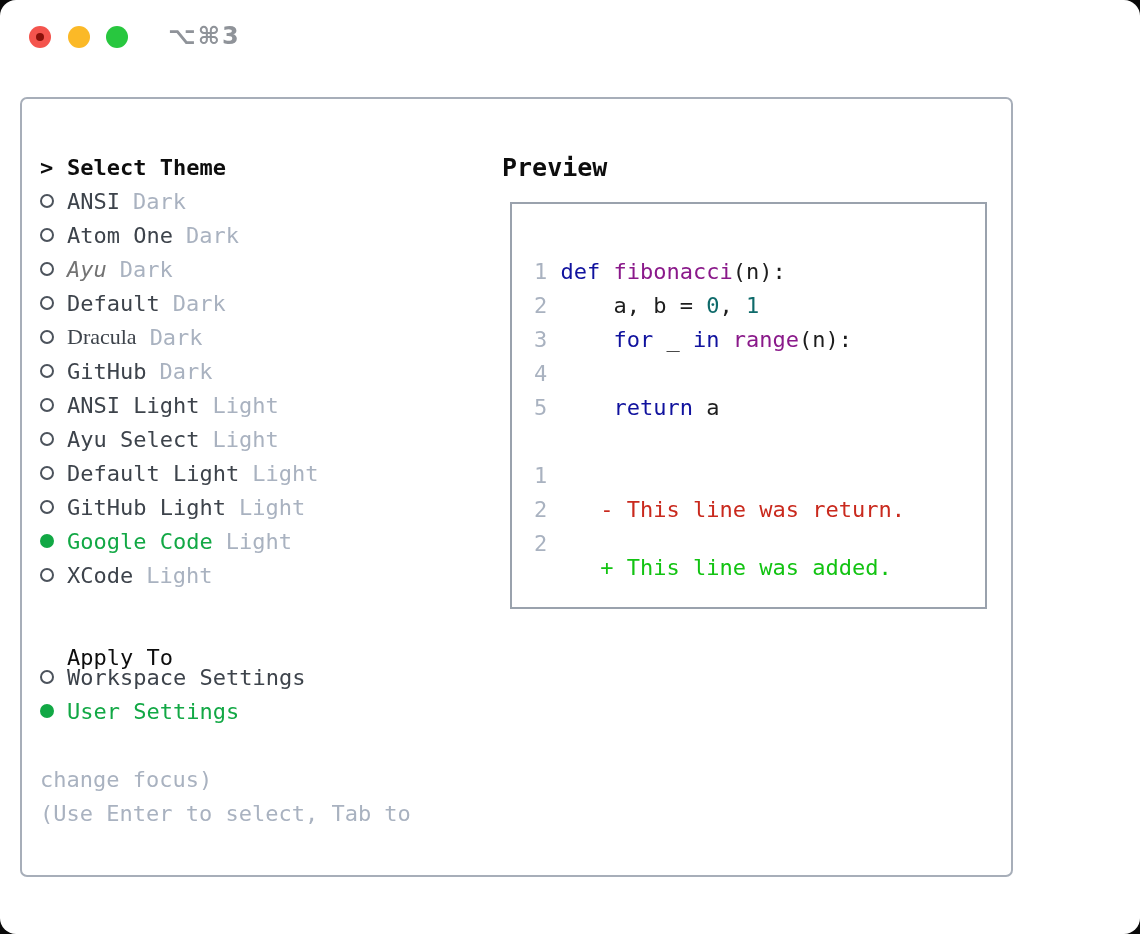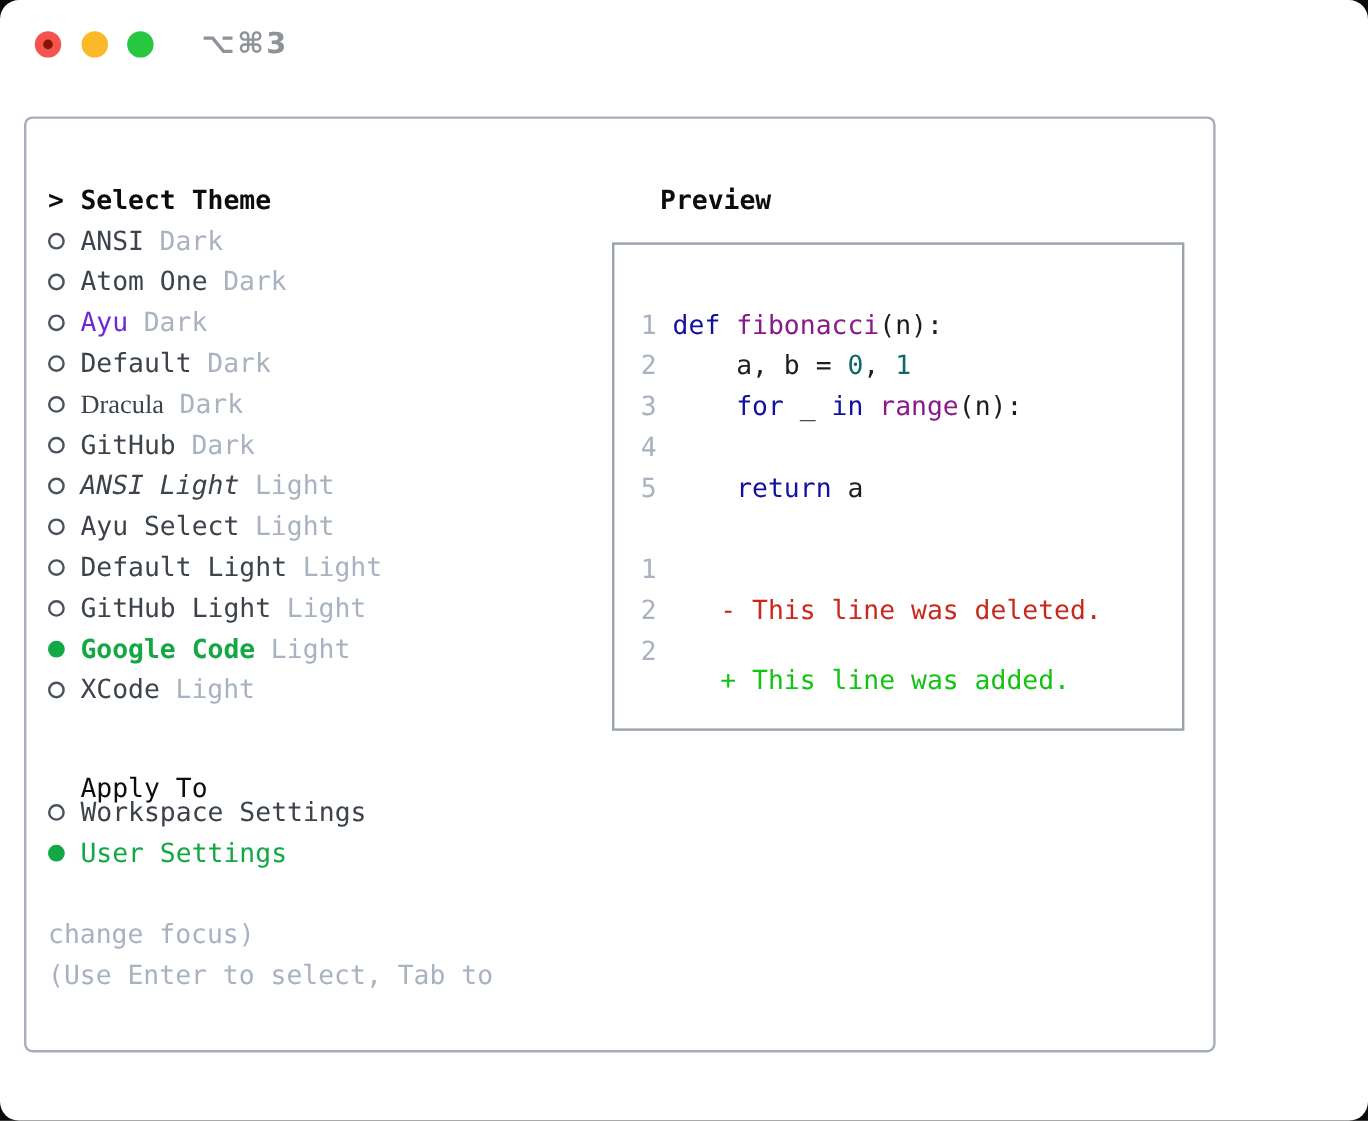--- a/index.html
+++ b/index.html
@@ -36,21 +36,21 @@
   .gt{font-weight:bold;color:#0d0d0d;}
   .hdr{font-weight:bold;color:#0d0d0d;white-space:pre;}
   .subhdr{color:#0d0d0d;white-space:pre;margin-top:28px;}
   .tname{white-space:pre;}
   .variant{margin-left:13px;white-space:pre;}
   .spacer-line{height:34px;}
   .hint-line{height:34px;display:flex;align-items:center;white-space:pre;}
   
   .preview-header{
     position:absolute;left:480px;top:51px;height:34px;display:flex;align-items:center;
-    font-size:22px;font-weight:bold;color:#0d0d0d;margin-left:48px;
+    font-size:25px;font-weight:bold;color:#0d0d0d;
   }
   .preview-box{
     position:absolute;left:488px;top:103px;width:477px;height:407px;
     border:2px solid #9aa2ad;box-sizing:border-box;background:#fff;
   }
   .code-area{position:absolute;left:22px;top:50px;font-size:22px;}
   .cline{height:34px;display:flex;align-items:center;white-space:pre;}
 </style>
 </head>
 <body>
@@ -69,29 +69,29 @@
   <div class="content-box">
 
     <div class="left-col">
       <div class="row">
         <span class="marker"><span class="gt">&gt;</span></span>
         <span class="hdr">Select Theme</span>
       </div>
       <div id="theme-list">
           <div class="row"><span class="marker"><span class="dot" style="border-color: rgb(76, 83, 92);"></span></span><span class="tname" style="color: rgb(61, 67, 75);">ANSI</span><span class="variant" style="color: rgb(169, 178, 192);">Dark</span></div>
           <div class="row"><span class="marker"><span class="dot" style="border-color: rgb(76, 83, 92);"></span></span><span class="tname" style="color: rgb(61, 67, 75);">Atom One</span><span class="variant" style="color: rgb(169, 178, 192);">Dark</span></div>
-          <div class="row"><span class="marker"><span class="dot" style="border-color: rgb(76, 83, 92);"></span></span><span class="tname" style="color: #6d28d9;">Ayu</span><span class="variant" style="color: rgb(169, 178, 192);">Dark</span></div>
+          <div class="row"><span class="marker"><span class="dot" style="border-color: rgb(76, 83, 92);"></span></span><span class="tname" style="color: #737373; font-style: italic;">Ayu</span><span class="variant" style="color: rgb(169, 178, 192);">Dark</span></div>
           <div class="row"><span class="marker"><span class="dot" style="border-color: rgb(76, 83, 92);"></span></span><span class="tname" style="color: rgb(61, 67, 75);">Default</span><span class="variant" style="color: rgb(169, 178, 192);">Dark</span></div>
           <div class="row"><span class="marker"><span class="dot" style="border-color: rgb(76, 83, 92);"></span></span><span class="tname" style="color: rgb(61, 67, 75); font-family: Liberation Serif, serif;">Dracula</span><span class="variant" style="color: rgb(169, 178, 192);">Dark</span></div>
           <div class="row"><span class="marker"><span class="dot" style="border-color: rgb(76, 83, 92);"></span></span><span class="tname" style="color: rgb(61, 67, 75);">GitHub</span><span class="variant" style="color: rgb(169, 178, 192);">Dark</span></div>
-          <div class="row"><span class="marker"><span class="dot" style="border-color: rgb(76, 83, 92);"></span></span><span class="tname" style="color: rgb(61, 67, 75); font-style: italic;">ANSI Light</span><span class="variant" style="color: rgb(169, 178, 192);">Light</span></div>
+          <div class="row"><span class="marker"><span class="dot" style="border-color: rgb(76, 83, 92);"></span></span><span class="tname" style="color: rgb(61, 67, 75);">ANSI Light</span><span class="variant" style="color: rgb(169, 178, 192);">Light</span></div>
           <div class="row"><span class="marker"><span class="dot" style="border-color: rgb(76, 83, 92);"></span></span><span class="tname" style="color: rgb(61, 67, 75);">Ayu Select</span><span class="variant" style="color: rgb(169, 178, 192);">Light</span></div>
           <div class="row"><span class="marker"><span class="dot" style="border-color: rgb(76, 83, 92);"></span></span><span class="tname" style="color: rgb(61, 67, 75);">Default Light</span><span class="variant" style="color: rgb(169, 178, 192);">Light</span></div>
           <div class="row"><span class="marker"><span class="dot" style="border-color: rgb(76, 83, 92);"></span></span><span class="tname" style="color: rgb(61, 67, 75);">GitHub Light</span><span class="variant" style="color: rgb(169, 178, 192);">Light</span></div>
-          <div class="row"><span class="marker"><span class="dot" style="background: rgb(18, 168, 69); border-color: rgb(18, 168, 69);"></span></span><span class="tname" style="color: rgb(18, 168, 69); font-weight: bold;">Google Code</span><span class="variant" style="color: rgb(169, 178, 192);">Light</span></div>
+          <div class="row"><span class="marker"><span class="dot" style="background: rgb(18, 168, 69); border-color: rgb(18, 168, 69);"></span></span><span class="tname" style="color: rgb(18, 168, 69);">Google Code</span><span class="variant" style="color: rgb(169, 178, 192);">Light</span></div>
           <div class="row"><span class="marker"><span class="dot" style="border-color: rgb(76, 83, 92);"></span></span><span class="tname" style="color: rgb(61, 67, 75);">XCode</span><span class="variant" style="color: rgb(169, 178, 192);">Light</span></div>
         </div>
       <div class="spacer-line"></div>
       <div class="row">
         <span class="marker"></span>
         <span class="subhdr">Apply To</span>
       </div>
       <div id="apply-list">
           <div class="row"><span class="marker"><span class="dot" style="border-color: rgb(76, 83, 92);"></span></span><span class="tname" style="color: rgb(61, 67, 75);">Workspace Settings</span></div>
           <div class="row"><span class="marker"><span class="dot" style="background: rgb(18, 168, 69); border-color: rgb(18, 168, 69);"></span></span><span class="tname" style="color: rgb(18, 168, 69);">User Settings</span></div>
@@ -108,20 +108,20 @@
         <div id="code-lines">
             <div class="cline"><span style="color: rgb(169, 178, 192);">1 </span><span style="color: rgb(16, 18, 158);">def </span><span style="color: rgb(138, 25, 138);">fibonacci</span><span style="color: rgb(29, 29, 29);">(n):</span></div>
             <div class="cline"><span style="color: rgb(169, 178, 192);">2 </span><span style="color: rgb(29, 29, 29);">    a, b = </span><span style="color: rgb(14, 106, 106);">0</span><span style="color: rgb(29, 29, 29);">, </span><span style="color: rgb(14, 106, 106);">1</span></div>
             <div class="cline"><span style="color: rgb(169, 178, 192);">3 </span><span style="color: rgb(29, 29, 29);">    </span><span style="color: rgb(16, 18, 158);">for</span><span style="color: rgb(29, 29, 29);"> _ </span><span style="color: rgb(16, 18, 158);">in</span><span style="color: rgb(29, 29, 29);"> </span><span style="color: rgb(138, 25, 138);">range</span><span style="color: rgb(29, 29, 29);">(n):</span></div>
             <div class="cline"><span style="color: rgb(169, 178, 192);">4 </span></div>
             <div class="cline"><span style="color: rgb(169, 178, 192);">5 </span><span style="color: rgb(29, 29, 29);">    </span><span style="color: rgb(16, 18, 158);">return</span><span style="color: rgb(29, 29, 29);"> a</span></div>
           </div>
         <div class="cline"></div>
         <div id="diff-lines">
             <div class="cline"><span style="color: rgb(169, 178, 192);">1    </span></div>
-            <div class="cline"><span style="color: rgb(169, 178, 192);">2    </span><span style="color: rgb(201, 41, 29);">- This line was deleted.</span></div>
+            <div class="cline"><span style="color: rgb(169, 178, 192);">2    </span><span style="color: rgb(201, 41, 29);">- This line was return.</span></div>
             <div class="cline"><span style="color: rgb(169, 178, 192);">2    </span><span style="color: rgb(18, 195, 18); margin-top: 48px;">+ This line was added.</span></div>
           </div>
       </div>
     </div>
 
   </div>
 </div>
 
 </body></html>

